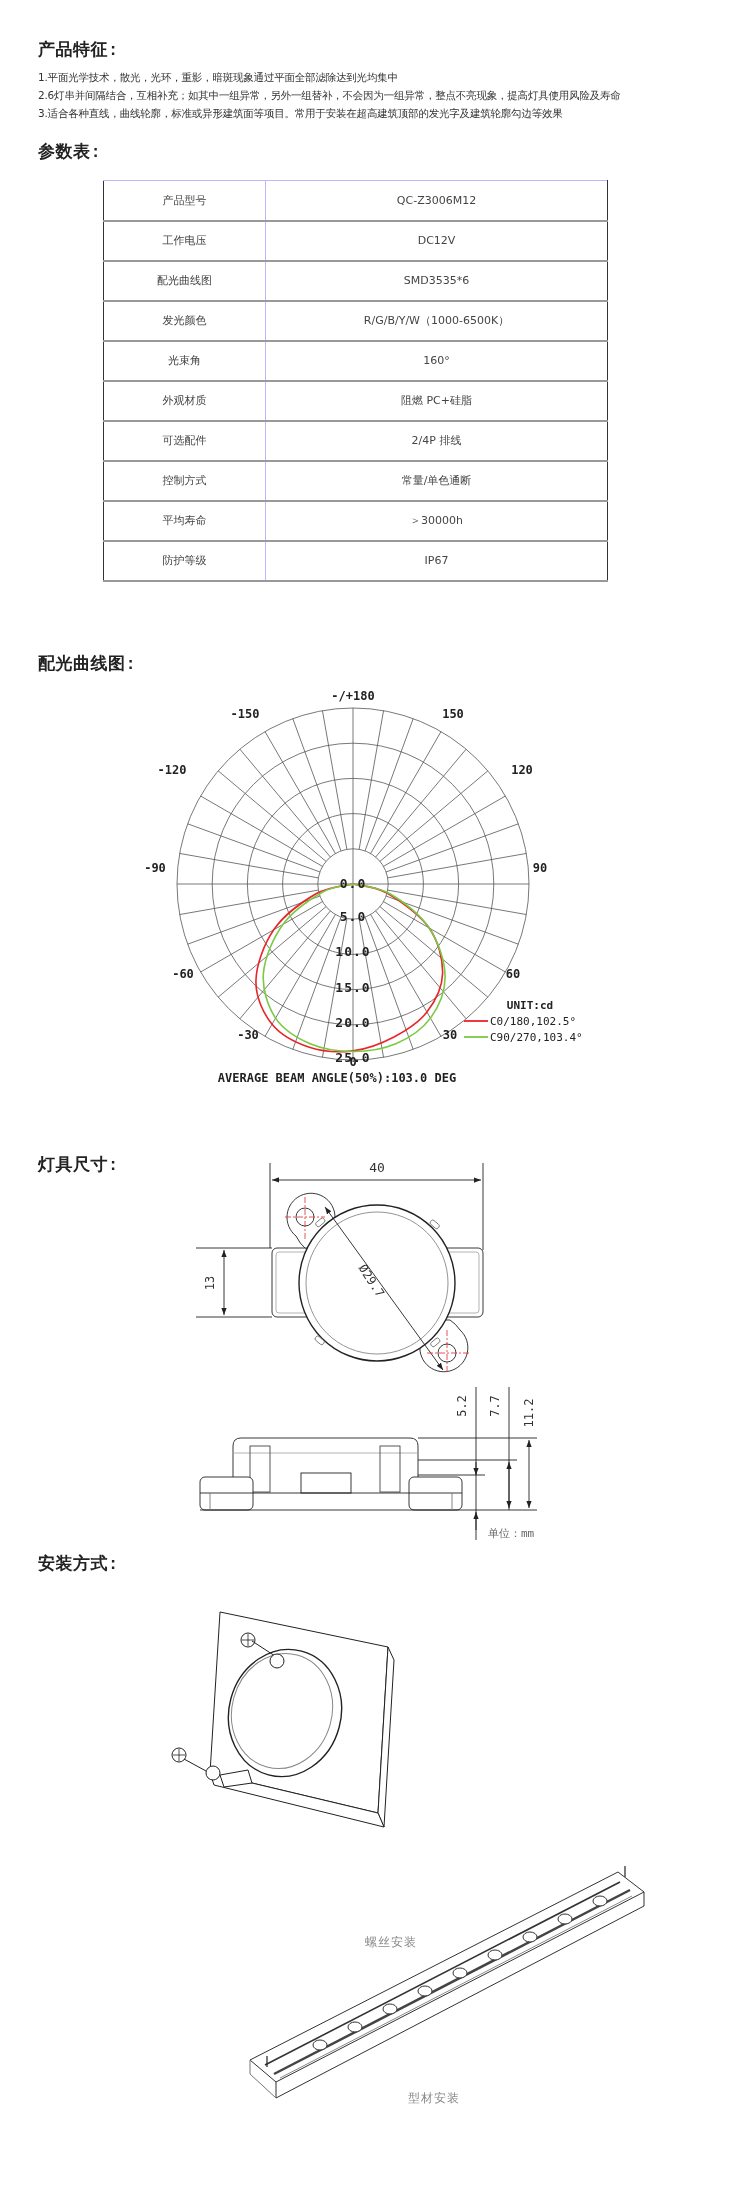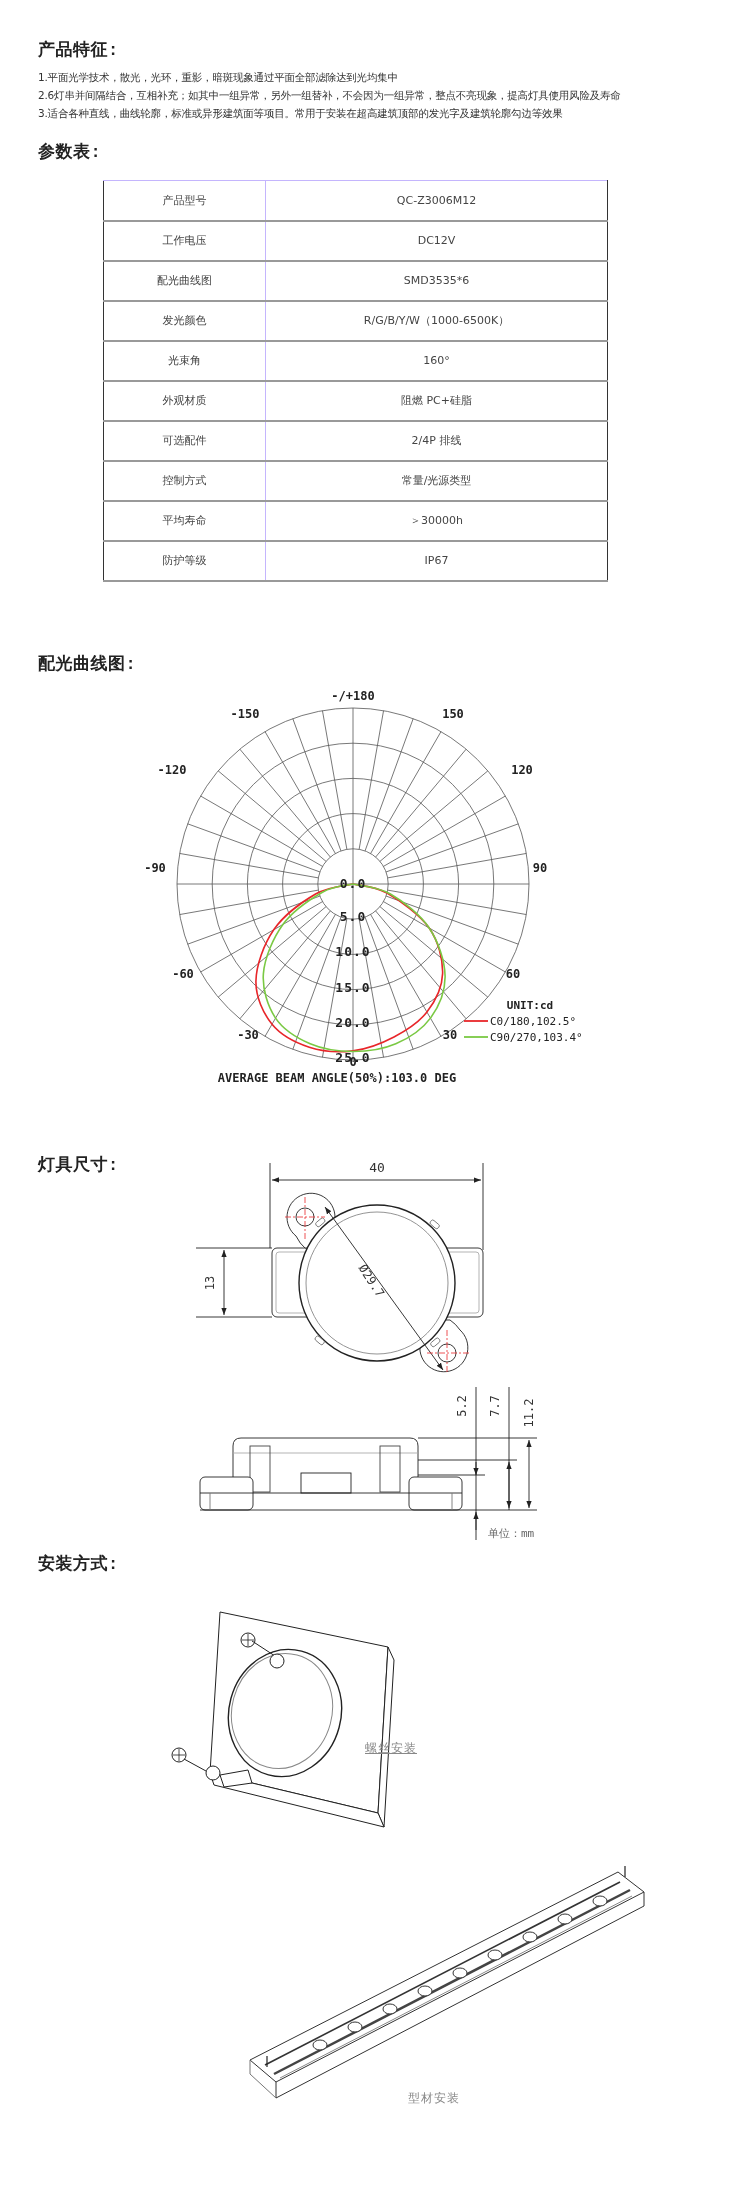--- a/index.html
+++ b/index.html
@@ -52,21 +52,21 @@
       <tr>
         <td class="k">外观材质</td>
         <td class="v">阻燃 PC+硅脂</td>
       </tr>
       <tr>
         <td class="k">可选配件</td>
         <td class="v">2/4P 排线</td>
       </tr>
       <tr>
         <td class="k">控制方式</td>
-        <td class="v">常量/光源类型</td>
+        <td class="v">常量/单色通断</td>
       </tr>
       <tr>
         <td class="k">平均寿命</td>
         <td class="v">＞30000h</td>
       </tr>
       <tr>
         <td class="k">防护等级</td>
         <td class="v">IP67</td>
       </tr>
     </tbody>
@@ -240,21 +240,21 @@
     <path d="M102,35 L114,35 M108,29 L108,41" stroke-width="0.8"></path>
     <path d="M112,36 L135,51"></path>
     <circle cx="137" cy="56" r="7"></circle>
     <circle cx="39" cy="150" r="7"></circle>
     <path d="M33,150 L45,150 M39,144 L39,156" stroke-width="0.8"></path>
     <path d="M44,154 L66,166"></path>
     <circle cx="73" cy="168" r="7"></circle>
     <path d="M80,170 L108,165 L112,178 L84,182 Z"></path>
   </g>
 </svg>
-<div class="abs cap" style="left:365px;top:1740px;text-decoration:underline;">螺丝安装</div>
+<div class="abs cap" style="left:365px;top:1934px;">螺丝安装</div>
 
 <svg class="abs" style="left:240px;top:1860px;" width="420" height="240">
   <g stroke="#333" stroke-width="1" fill="none">
     <path d="M10,200 L378,12 L404,32 L36,222 Z"></path>
     <path d="M36,222 L36,238 M404,32 L404,46 M36,238 L404,46"></path>
     <path d="M10,200 L10,214 L36,238" stroke="#777"></path>
     <path d="M25,205 L380,22" stroke-width="1.6"></path>
     <path d="M34,214 L390,30" stroke-width="2.5" stroke="#444"></path>
     <path d="M40,218 L392,36" stroke="#888"></path>
   </g>

